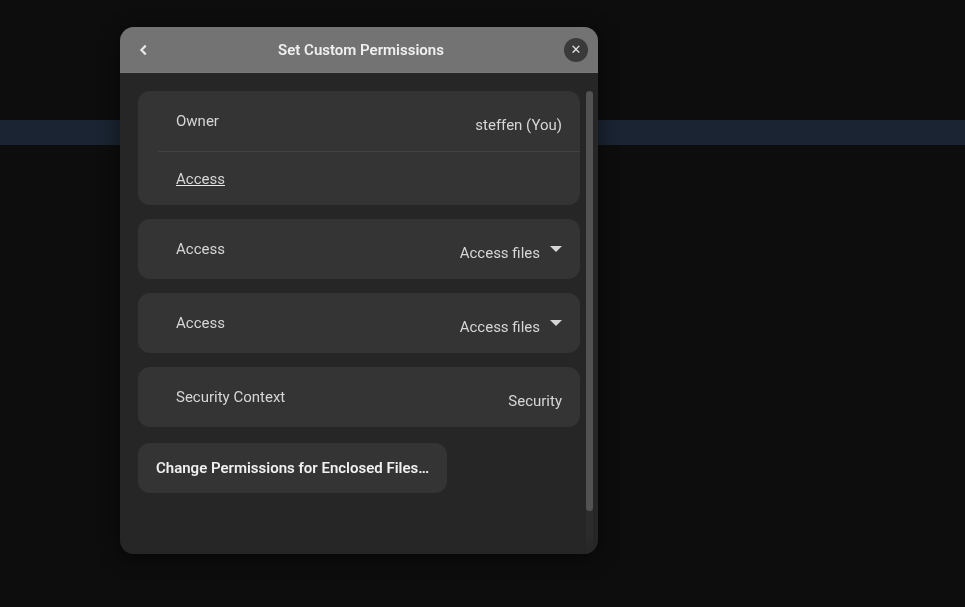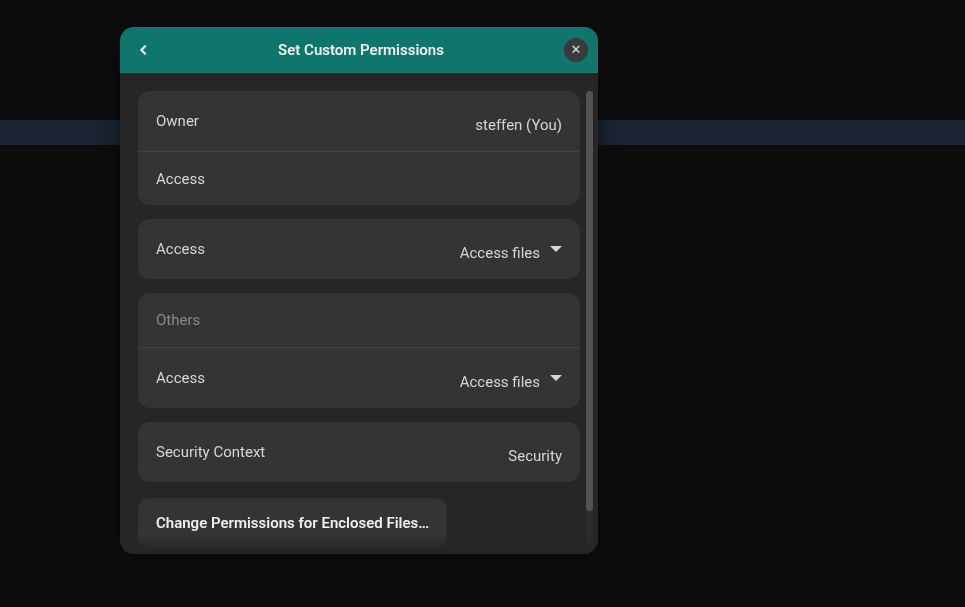--- a/index.html
+++ b/index.html
@@ -33,21 +33,21 @@
       height: 527px;
       background: #262626;
       border-radius: 14px;
       overflow: hidden;
       display: flex;
       flex-direction: column;
       box-shadow: 0 4px 20px rgba(0,0,0,0.5);
     }
     .dialog-header {
       height: 46px;
-      background: #0f766e;
+      background: #737373;
       display: flex;
       align-items: center;
       justify-content: space-between;
       padding: 8px 10px;
       border-bottom: 1px solid rgba(255,255,255,0.04);
     }
     .back-btn {
       width: 28px;
       height: 28px;
       display: flex;
@@ -105,30 +105,32 @@
       width: 7px;
       height: 420px;
       background: rgba(255,255,255,0.18);
       border-radius: 4px;
     }
     .group-card {
       background: #343434;
       border-radius: 12px;
       margin-bottom: 14px;
       overflow: hidden;
+      padding-left: 20px;
     }
     .row {
       display: flex;
       align-items: center;
       justify-content: space-between;
       padding: 17px 18px;
       min-height: 54px;
     }
     .row + .row {
       border-top: 1px solid rgba(255,255,255,0.07);
+      text-decoration: underline;
     }
     .row-label {
       color: #d6d6d6;
       font-size: 15px;
     }
     .row-label.muted {
       color: #8a8a8a;
     }
     .row-value-wrap {
       display: flex;
@@ -209,23 +211,20 @@
         <div class="row-value-wrap">
           <span class="row-value">Access files</span>
           <span class="caret"></span>
         </div>
       </div>
     </div>
 
     
     <div class="group-card">
       <div class="row">
-        <span class="row-label muted">Others</span>
-      </div>
-      <div class="row">
         <span class="row-label">Access</span>
         <div class="row-value-wrap">
           <span class="row-value">Access files</span>
           <span class="caret"></span>
         </div>
       </div>
     </div>
 
     
     <div class="group-card">

